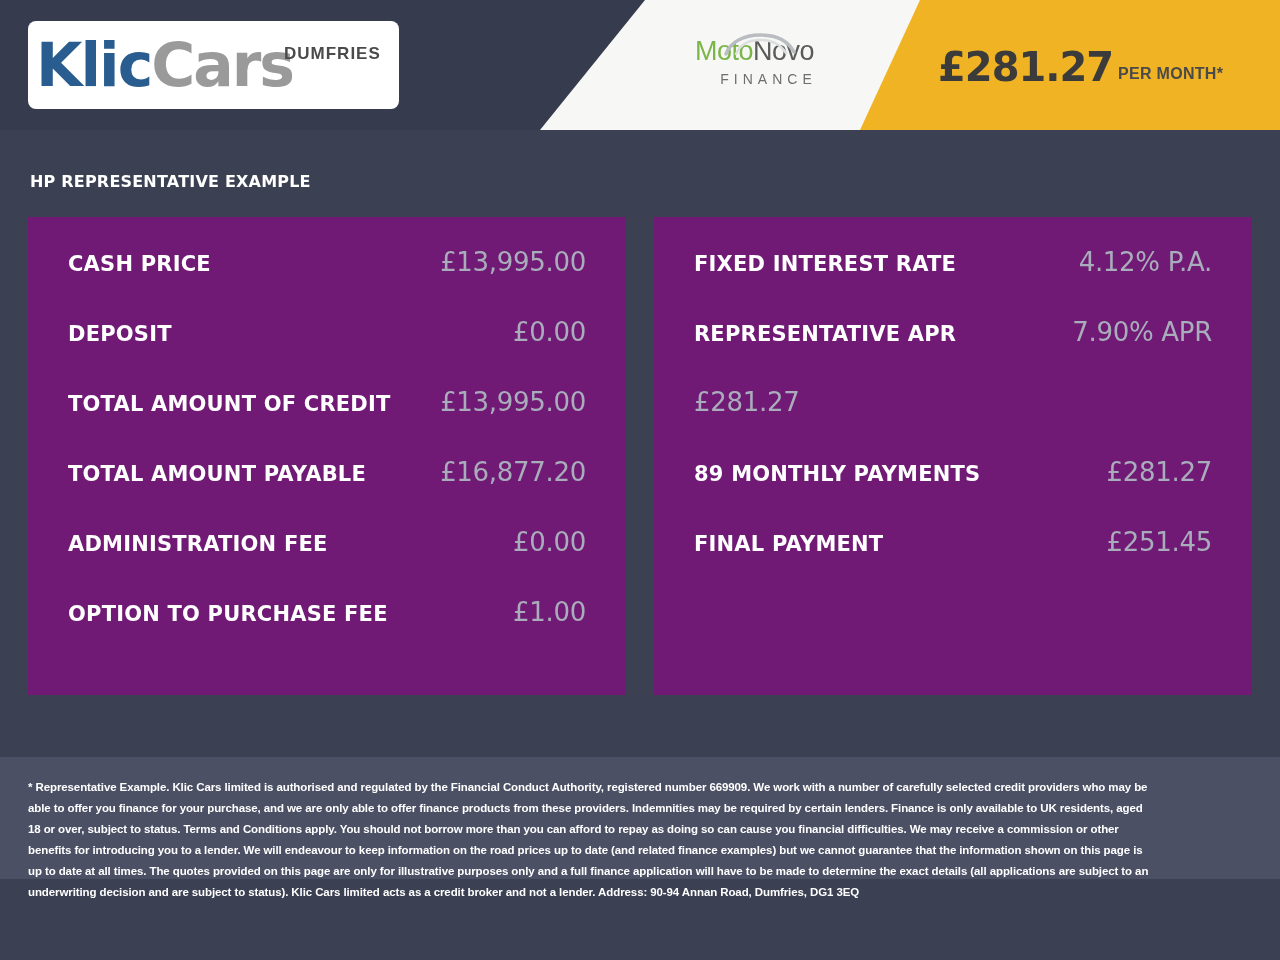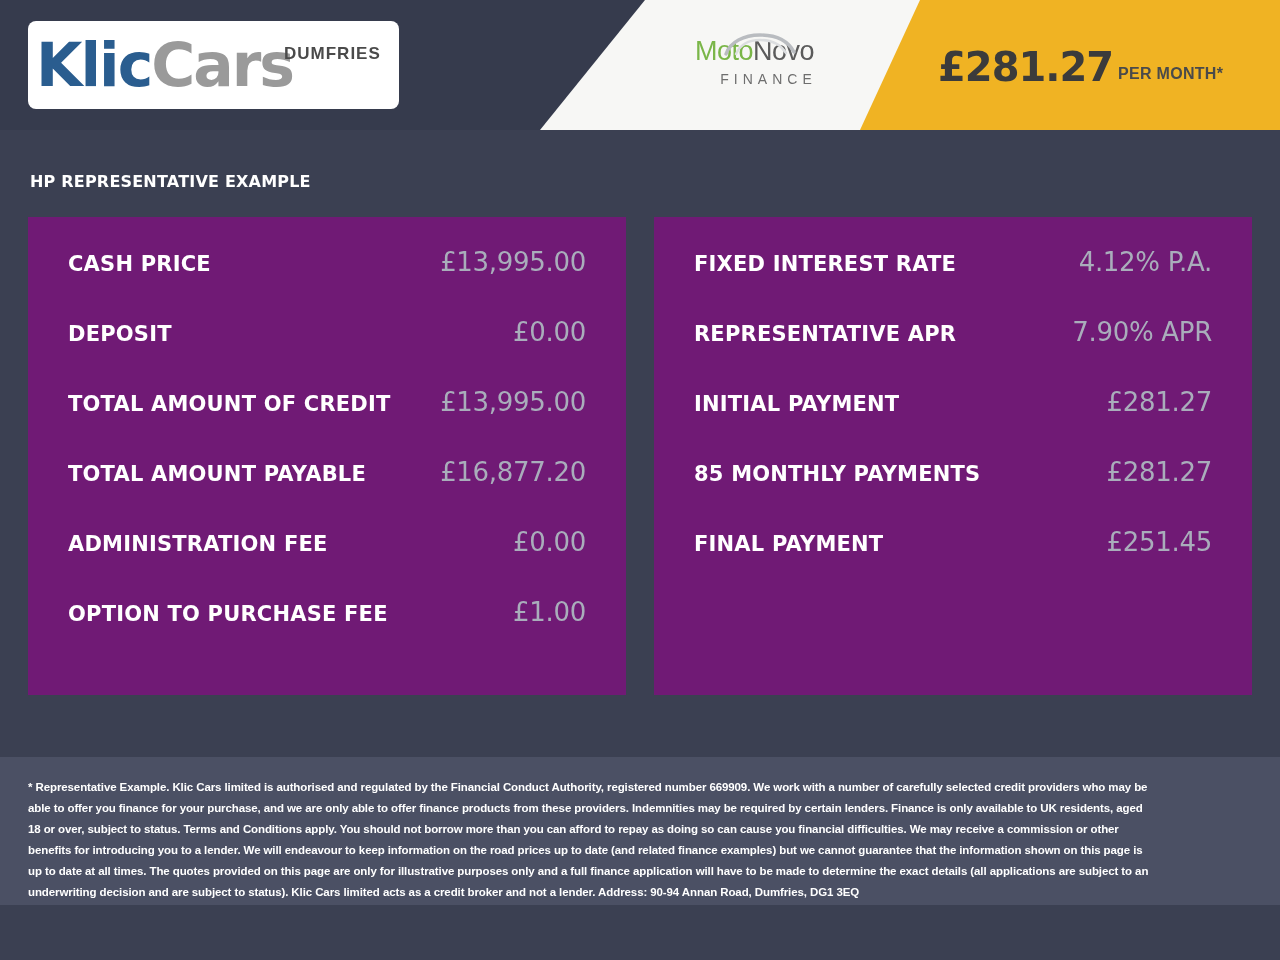--- a/index.html
+++ b/index.html
@@ -162,21 +162,21 @@
     font-size: 26px;
     color: #a9adbb;
     letter-spacing: -0.3px;
     white-space: nowrap;
   }
 
   
   .footer {
     position: absolute;
     left: 0; top: 757px;
-    width: 1280px; height: 148px;
+    width: 1280px; height: 122px;
     background: #4b5064;
     padding: 20px 28px 0 28px;
   }
   .footer p {
     font-family: "Liberation Sans", sans-serif;
     font-size: 11.5px;
     font-weight: bold;
     line-height: 1.82;
     color: #ffffff;
     letter-spacing: -0.1px;
@@ -256,25 +256,24 @@
       <div class="panel">
         <div class="row">
           <span class="row-label">FIXED INTEREST RATE</span>
           <span class="row-value">4.12% P.A.</span>
         </div>
         <div class="row">
           <span class="row-label">REPRESENTATIVE APR</span>
           <span class="row-value">7.90% APR</span>
         </div>
         <div class="row">
-          <span class="row-label">INITIAL PAYMENT</span>
           <span class="row-value">£281.27</span>
         </div>
         <div class="row">
-          <span class="row-label">85 MONTHLY PAYMENTS</span>
+          <span class="row-label">89 MONTHLY PAYMENTS</span>
           <span class="row-value">£281.27</span>
         </div>
         <div class="row">
           <span class="row-label">FINAL PAYMENT</span>
           <span class="row-value">£251.45</span>
         </div>
       </div>
 
     </div>
   </div>

